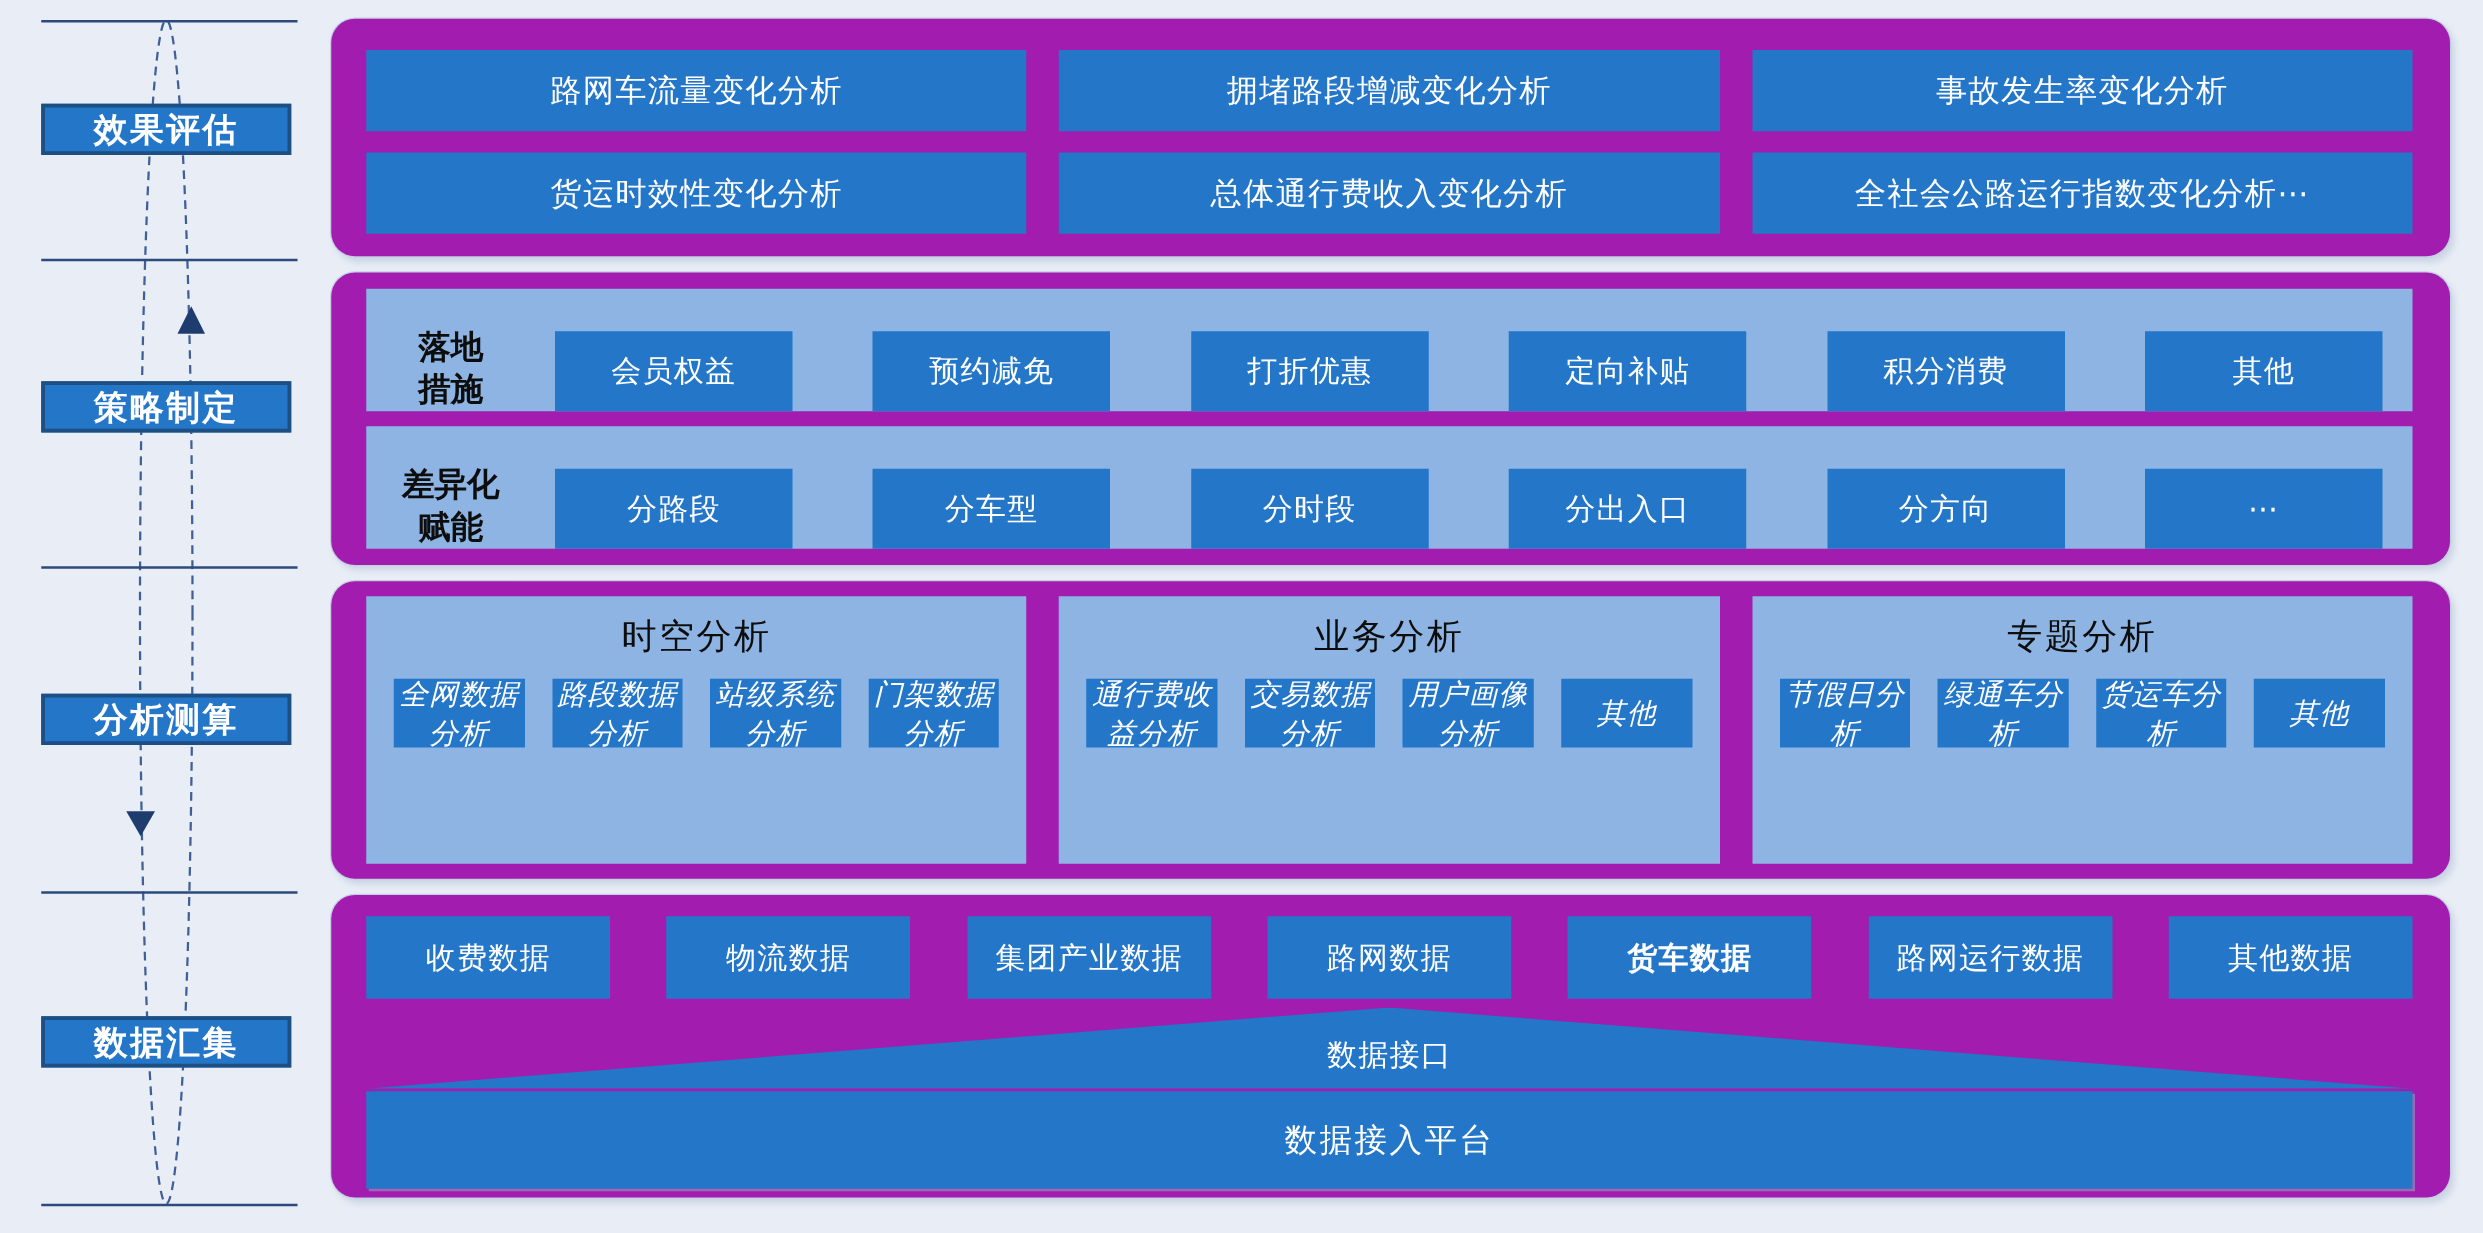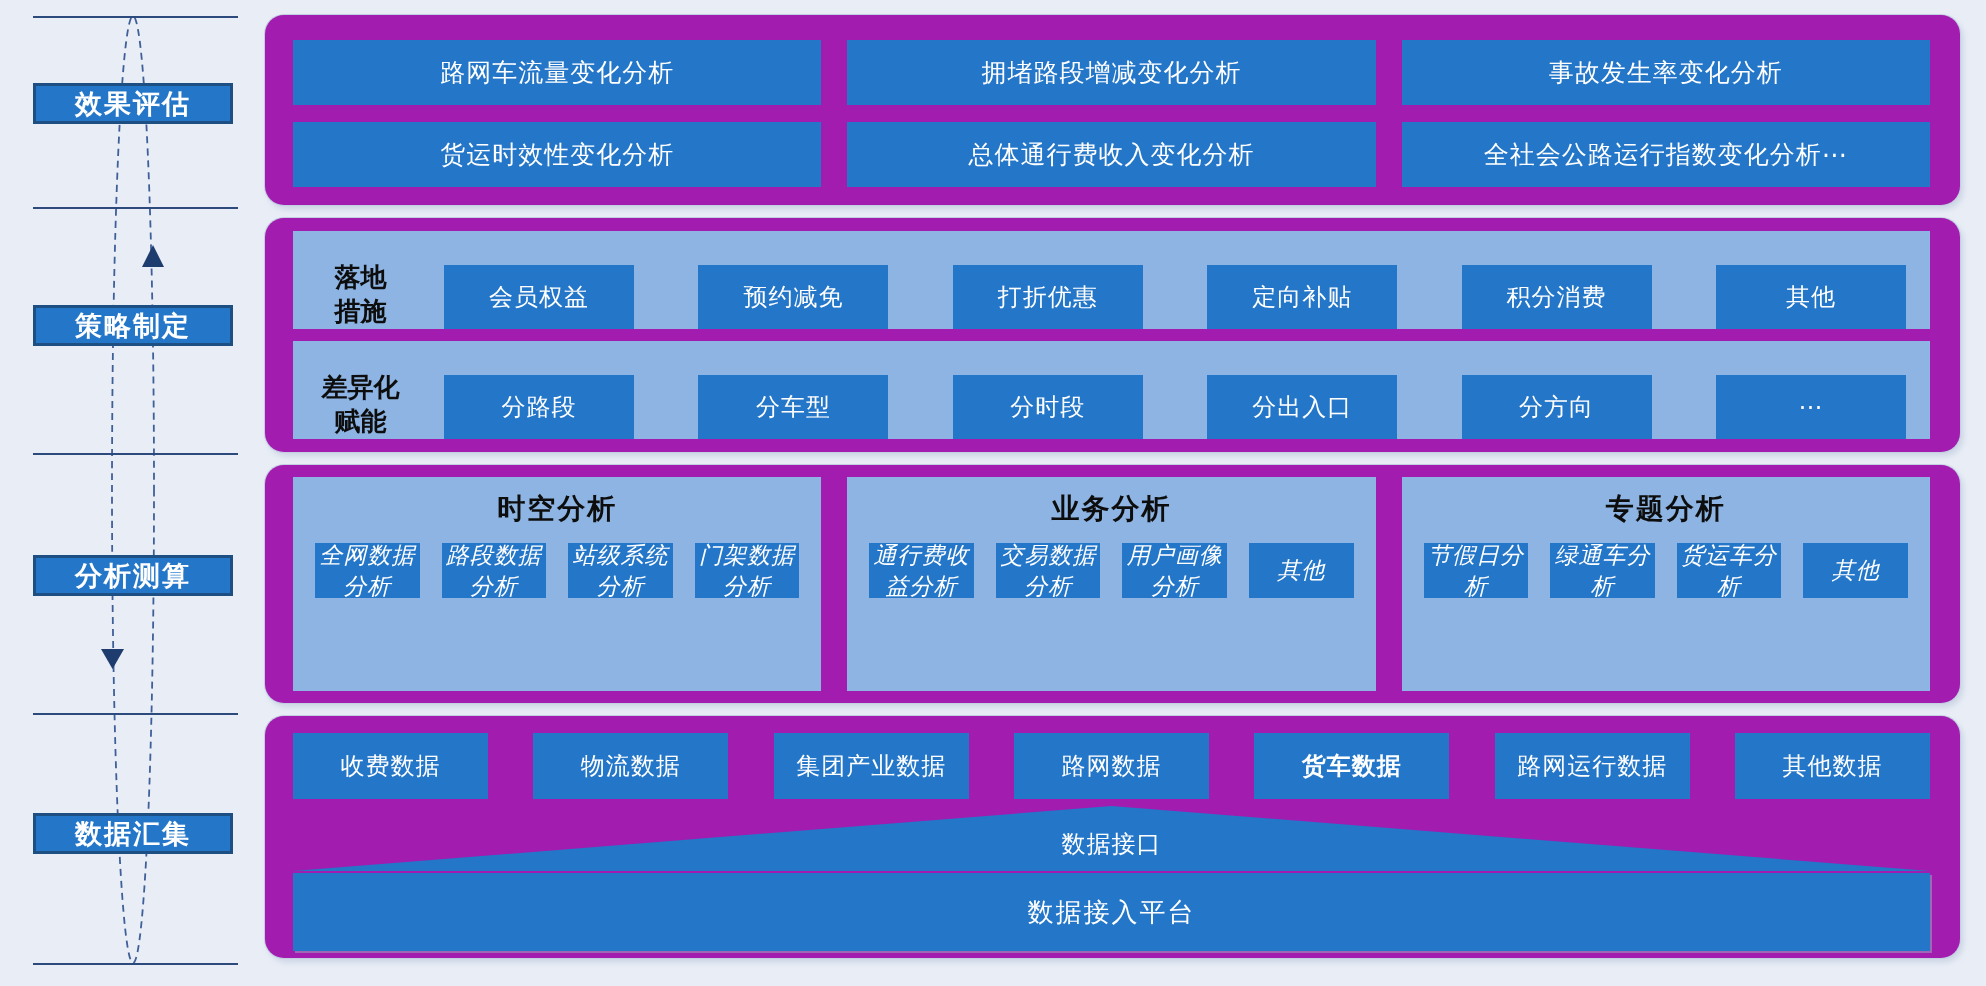--- a/index.html
+++ b/index.html
@@ -39,21 +39,21 @@
   }
   .strategy-label{
     flex:0 0 135px;text-align:center;font-size:26px;font-weight:600;
     line-height:1.3;white-space:pre-line;color:#0d0d0d;
   }
   .strategy-btns{flex:1;display:flex;justify-content:space-between;align-items:center;padding-left:16px;}
   .strategy-btns .btn{width:190px;height:64px;font-size:24px;}
   
   .panel-analysis{top:465px;height:238px;padding:12px 30px 12px 28px;display:flex;gap:26px;}
   .analysis-group{flex:1;background:#8db4e2;height:214px;box-sizing:border-box;padding:0 22px;}
-  .group-title{text-align:center;font-size:28px;font-weight:700;margin:13px 0 15px;letter-spacing:2px;}
+  .group-title{text-align:center;font-size:28px;font-weight:400;margin:13px 0 15px;letter-spacing:2px;}
   .group-grid{display:grid;grid-template-columns:1fr 1fr 1fr 1fr;gap:17px 22px;font-style:italic;}
   .group-grid .btn{height:55px;font-size:23px;}
   
   .panel-data{top:716px;height:242px;padding:17px 30px 0 28px;}
   .sources{display:flex;justify-content:space-between;align-items:flex-end;}
   .sources .btn{width:195px;height:66px;font-size:24px;}
   .sources .btn.bold{font-weight:700;}
   .funnel{position:relative;height:65px;margin-top:7px;}
   .funnel-tri{position:absolute;left:0;top:0;width:100%;height:100%;
     background:#2376c8;clip-path:polygon(50% 0,100% 100%,0 100%);}

